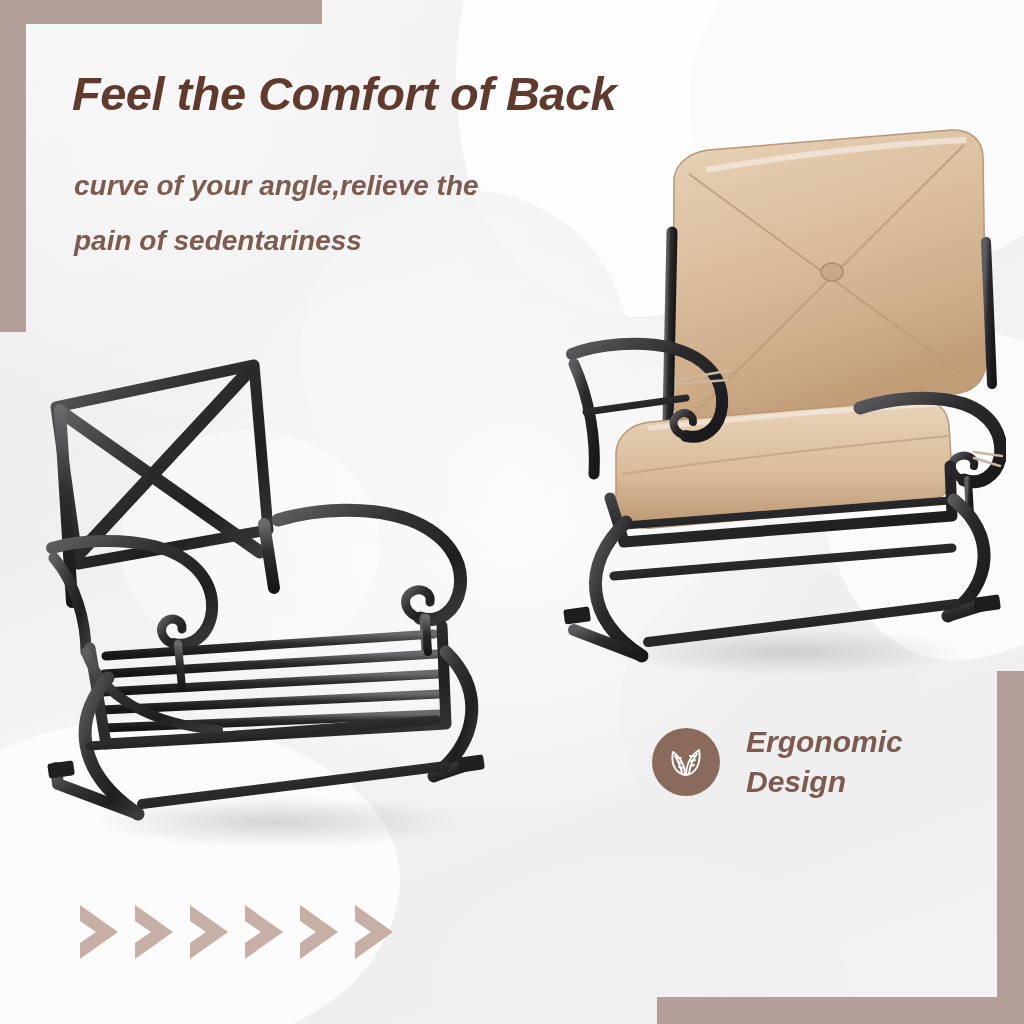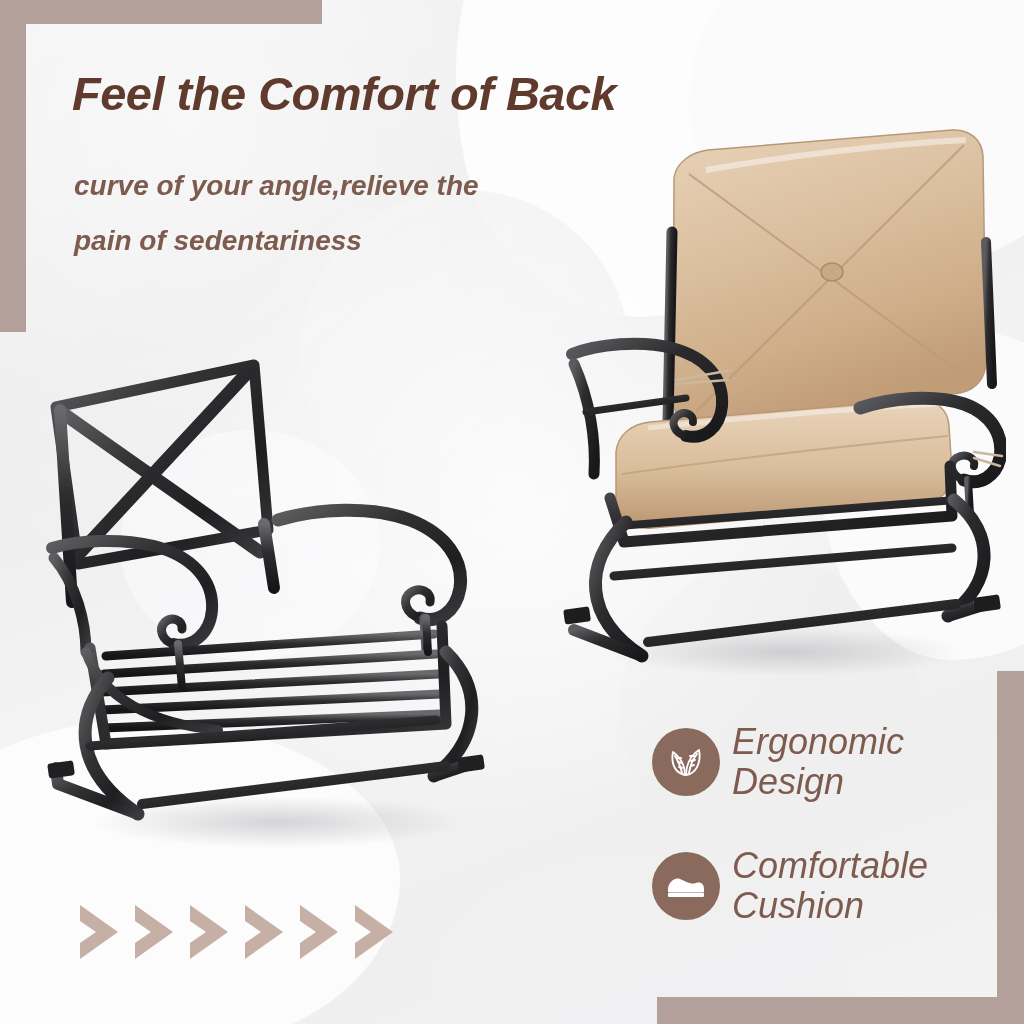--- a/index.html
+++ b/index.html
@@ -142,23 +142,23 @@
     width: 68px; height: 68px;
     border-radius: 50%;
     background: #8a6a5c;
     display: flex;
     align-items: center;
     justify-content: center;
     flex: 0 0 auto;
   }
   .feature-icon svg { display: block; }
   .feature-label {
-    margin-left: 12px;
-    font-size: 36px;
-    font-weight: normal;
+    margin-left: 26px;
+    font-size: 30px;
+    font-weight: bold;
     font-style: italic;
     color: #7d5b4e;
     line-height: 40px;
     white-space: pre-line;
   }
 
   
   .chevrons {
     position: absolute;
     left: 76px; top: 903px;
@@ -384,31 +384,20 @@
           <path d="M28 14 L24 14 M29 18 L25 19 M28 23 L25 24"></path>
           <path d="M19 33 C 19 25, 15 16, 7 10 C 5 20, 8 29, 16 32 Z"></path>
           <path d="M9 14 C 12 19, 15 25, 16 31"></path>
           <path d="M11 16 L15 16 M12 20 L16 21 M13 25 L16 26"></path>
         </svg>
       </span>
       <span class="feature-label">Ergonomic
 Design</span>
     </div>
 
-    <div class="feature">
-      <span class="feature-icon">
-        <svg width="42" height="32" viewBox="0 0 42 32" fill="#ffffff">
-          <path d="M3 20 C 3 13, 9 7, 15 9 C 21 11, 25 15, 31 13 C 36 11.5, 39 14 39 19
-                   L 39 22 L 3 22 Z"></path>
-          <rect x="3" y="22.5" width="36" height="4.5" rx="1.2"></rect>
-        </svg>
-      </span>
-      <span class="feature-label">Comfortable
-Cushion</span>
-    </div>
 
   </div>
 
   <div class="chevrons">
     <svg class="chev" viewBox="0 0 46 58">
         <path d="M4 2 L42 29 L4 56 L4 40 L20 29 L4 18 Z" fill="#c6b0a6"></path>
       </svg>
     <svg class="chev" viewBox="0 0 46 58">
         <path d="M4 2 L42 29 L4 56 L4 40 L20 29 L4 18 Z" fill="#c6b0a6"></path>
       </svg>

